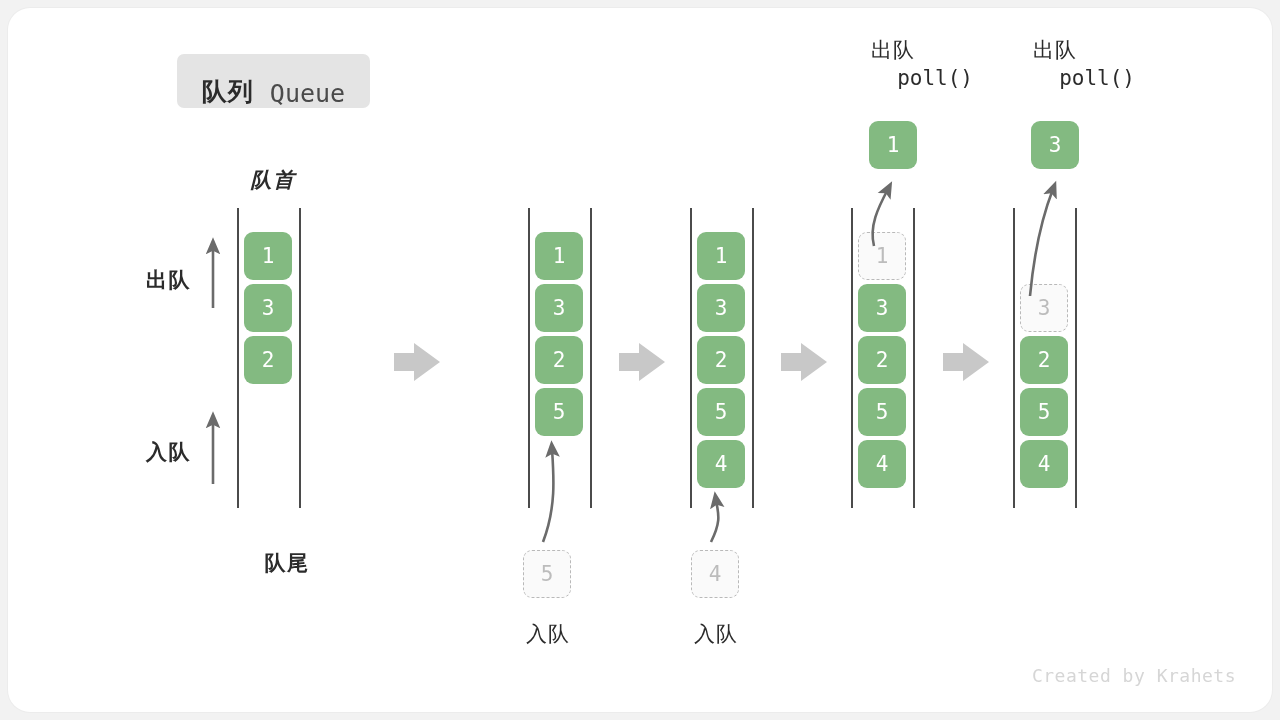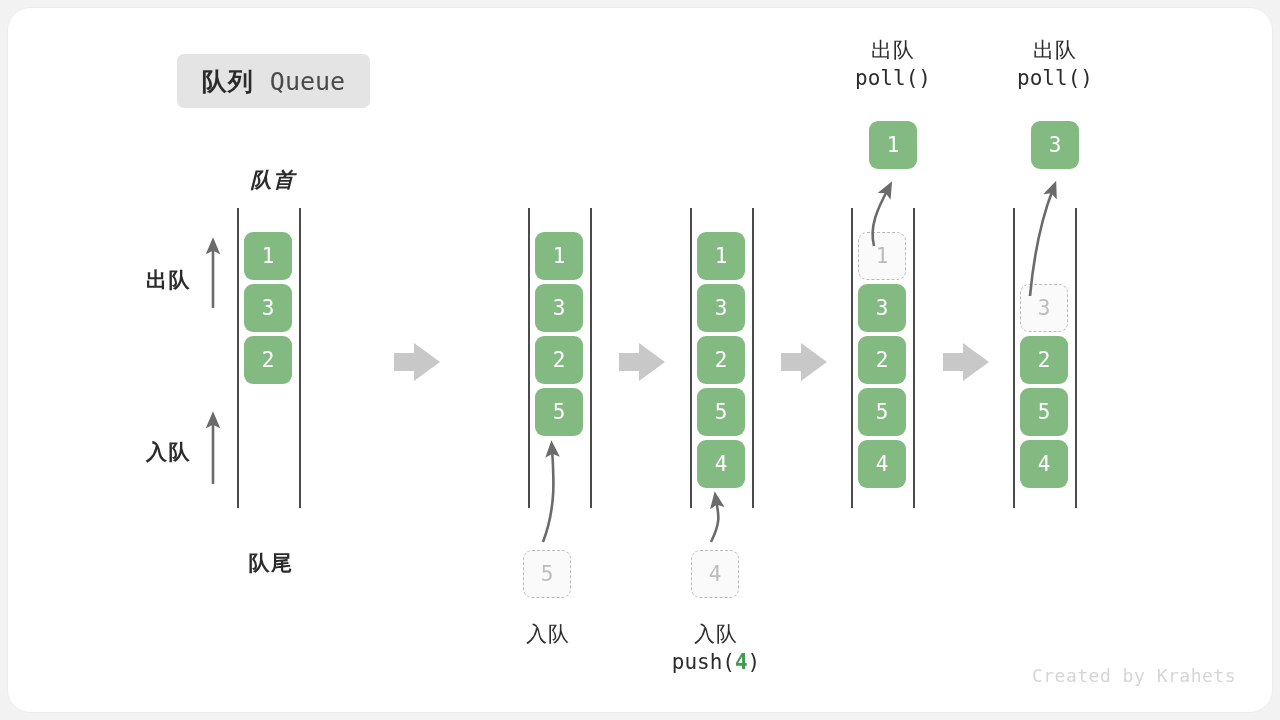--- a/index.html
+++ b/index.html
@@ -26,21 +26,21 @@
 
   
   #title-badge {
     left: 169px;
     top: 46px;
     width: 193px;
     height: 54px;
     background: #e4e4e4;
     border-radius: 7px;
     display: flex;
-    align-items: center;
+    align-items: flex-end;
     justify-content: center;
     gap: 16px;
   }
   #title-badge .cn {
     font-size: 25px;
     font-weight: bold;
     color: #2b2b2b;
     letter-spacing: 1px;
   }
   #title-badge .en {
@@ -105,20 +105,21 @@
     letter-spacing: 1px;
     display: block;
     line-height: 1.35;
   }
   .op-caption .line2 {
     font-size: 21px;
     color: #2b2b2b;
     font-family: "DejaVu Sans Mono", "Liberation Mono", monospace;
     display: block;
     line-height: 1.35;
+    text-align: right;
   }
   .op-caption .line2 .num { color: #3f9b4f; font-weight: bold; }
 
   
   #credit {
     right: 36px;
     bottom: 26px;
     font-size: 18px;
     color: #d6d6d6;
     font-family: "DejaVu Sans Mono", "Liberation Mono", monospace;
@@ -136,21 +137,21 @@
 <body>
 
 <div id="card">
 
   <div class="abs" id="title-badge">
     <span class="cn">队列</span>
     <span class="en">Queue</span>
   </div>
 
   <div class="abs col-cap" style="left:205px; top:158px; width:120px;font-style:italic;">队首</div>
-  <div class="abs col-cap" style="left:203px; top:541px; width:120px;">队尾</div>
+  <div class="abs col-cap" style="left:219px; top:541px; width:120px;">队尾</div>
 
   <div class="abs side-label" style="left:138px; top:258px;">出队</div>
   <div class="abs side-label" style="left:138px; top:430px;">入队</div>
 
   <div class="abs" style="left:0;top:0;">
     <div class="abs rail" style="left:229px; top:200px; height:300px;"></div>
     <div class="abs rail" style="left:291px; top:200px; height:300px;"></div>
     <div class="abs box filled" style="left:236px; top:224px;">1</div>
     <div class="abs box filled" style="left:236px; top:276px;">3</div>
     <div class="abs box filled" style="left:236px; top:328px;">2</div>
@@ -173,21 +174,20 @@
     <div class="abs rail" style="left:682px; top:200px; height:300px;"></div>
     <div class="abs rail" style="left:744px; top:200px; height:300px;"></div>
     <div class="abs box filled" style="left:689px; top:224px;">1</div>
     <div class="abs box filled" style="left:689px; top:276px;">3</div>
     <div class="abs box filled" style="left:689px; top:328px;">2</div>
     <div class="abs box filled" style="left:689px; top:380px;">5</div>
     <div class="abs box filled" style="left:689px; top:432px;">4</div>
     <div class="abs box ghost" style="left:683px; top:542px;">4</div>
     <div class="abs op-caption" style="left:608px; top:612px; width:200px;">
       <span class="line1">入队</span>
-      <span class="line2"><span>push(</span><span class="num">4</span><span>)</span></span>
     </div>
   </div>
 
   <div class="abs" style="left:0;top:0;">
     <div class="abs op-caption" style="left:805px; top:28px; width:160px;">
       <span class="line1">出队</span>
       <span class="line2"><span>poll(</span><span class="num"></span><span>)</span></span>
     </div>
     <div class="abs box filled" style="left:861px; top:113px;">1</div>
     <div class="abs rail" style="left:843px; top:200px; height:300px;"></div>

